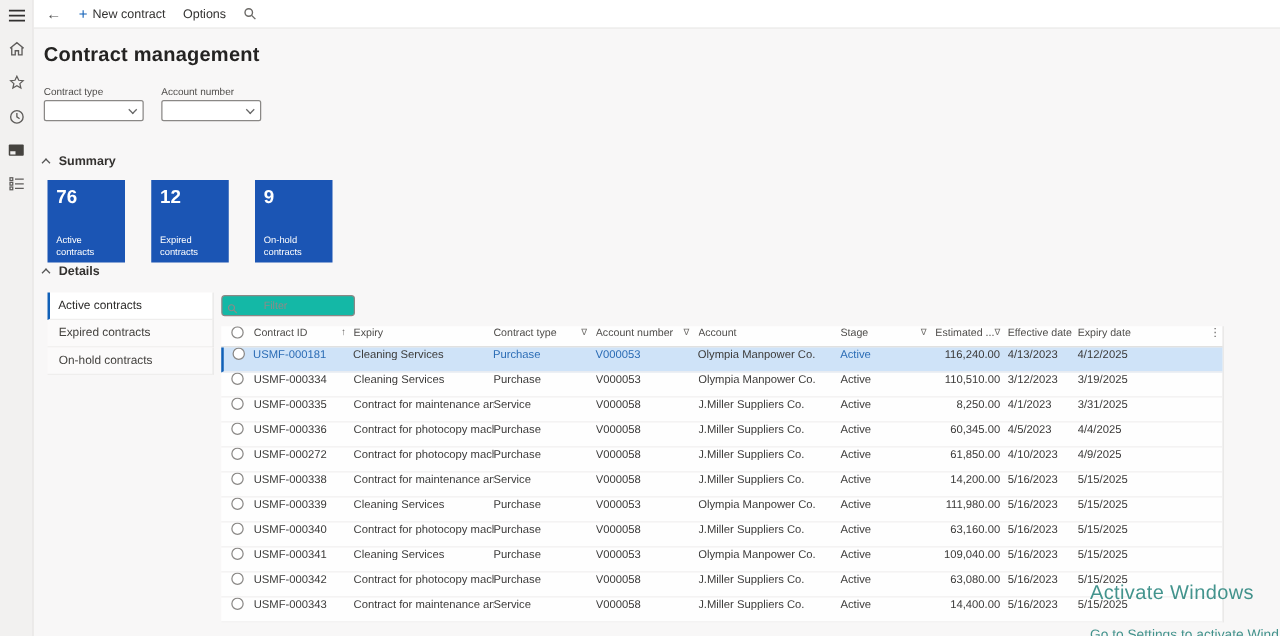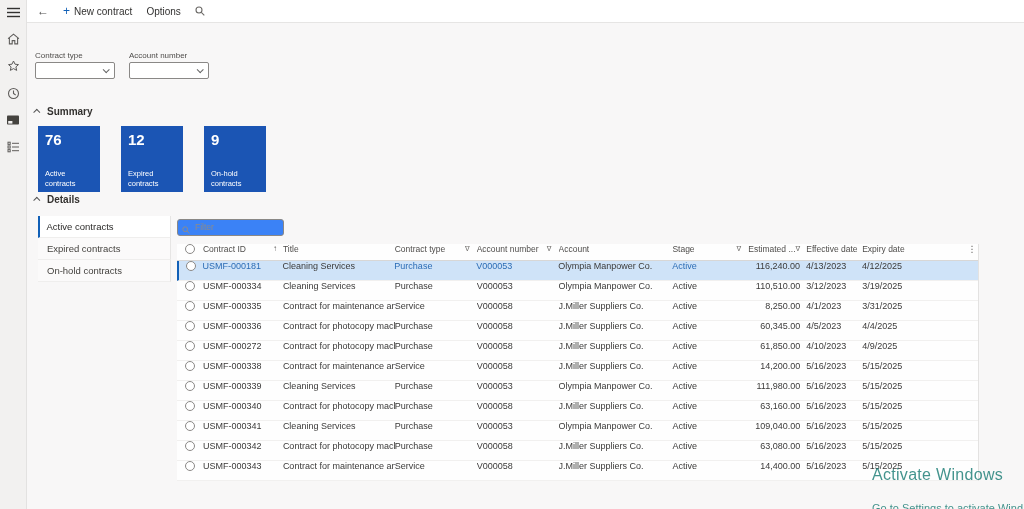--- a/index.html
+++ b/index.html
@@ -52,21 +52,21 @@
   
   .details-body { display:flex; margin-top:11px; margin-left:3px; }
   .vlist { width:133px; flex-shrink:0; }
   .vlist-item { height:22px; display:flex; align-items:center; padding-left:9px; font-size:9.5px;
     color:#44423f; background:#fbfafa; border-right:1px solid #e6e5e4; border-bottom:1px solid #efeeed; cursor:pointer; }
   .vlist-item.selected { background:#fff; border-left:2.5px solid #1160b7; padding-left:6.5px; color:#2b2a29; }
 
   .grid-wrap { margin-left:6px; }
   .filterbox { position:relative; width:107px; margin-bottom:8px; }
   .filterbox input { width:107px; height:17px; border:1px solid #8a8886; border-radius:3px;
-    font-size:8.5px; padding-left:17px; color:#3b3a39; background:#3b82f6; outline:none;
+    font-size:8.5px; padding-left:33px; color:#3b3a39; background:#14b8a6; outline:none;
     font-family:"Liberation Sans","DejaVu Sans",sans-serif; }
   .filterbox input::placeholder { color:#8d8b89; }
   .search-glyph { position:absolute; left:5px; top:4px; }
 
   .grid { width:802px; border-right:1px solid #e3e2e1; background:#fefefe; }
   .grid-row, .grid-hdr { display:flex; align-items:flex-start; }
   .grid-hdr { height:17px; border-bottom:1px solid #d8d7d6; font-size:8.5px; color:#4f4d4b; }
   .grid-row { height:20px; border-bottom:1px solid #f1f0ef; font-size:9px; color:#3b3a39; cursor:pointer; }
   .grid-row.selected { background:#cfe3f8; border-left:2.5px solid #1160b7; }
   .grid-row.selected .c-sel { width:23.5px; }
@@ -152,20 +152,21 @@
       <span class="cmd-item">Options</span>
       <span class="cmd-item">
         <svg width="10" height="10" viewBox="0 0 10 10" fill="none" stroke="#6b6966" stroke-width="1.1">
             <circle cx="4" cy="4" r="3"></circle>
             <line x1="6.3" y1="6.3" x2="9.3" y2="9.3"></line>
           </svg>
       </span>
     </div>
 
     <div class="content">
+      <div class="page-title">Contract management</div>
 
 
       <div class="field-row">
         <div class="field">
           <span class="field-label">Contract type</span>
           <div class="combo">
             <span class="chev-down"></span>
           </div>
         </div>
         <div class="field">
@@ -221,21 +222,21 @@
 
           <div class="grid">
             <div class="grid-hdr">
               <div class="cell c-sel">
                   <span class="radio"></span>
                 </div>
               <div class="cell c-id hcell">
                 <span>Contract ID</span>
                 <span class="sort-arrow">↑</span>
               </div>
-              <div class="cell c-title">Title</div>
+              <div class="cell c-title">Expiry</div>
               <div class="cell c-type hcell">
                 <span>Contract type</span>
                 <span class="funnel">∇</span>
               </div>
               <div class="cell c-anum hcell">
                 <span>Account number</span>
                 <span class="funnel">∇</span>
               </div>
               <div class="cell c-acct">Account</div>
               <div class="cell c-stage hcell">

